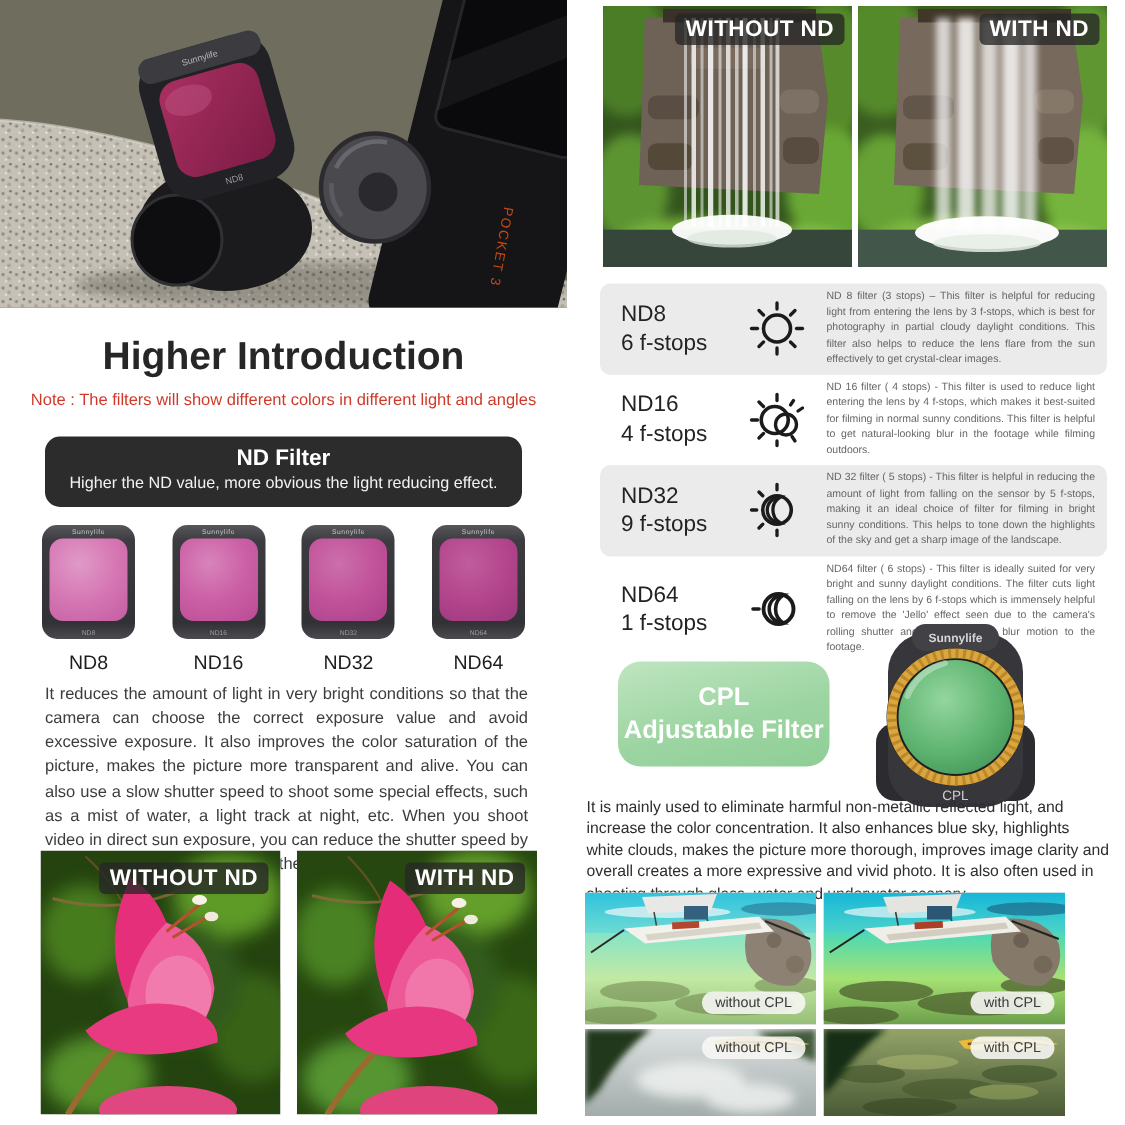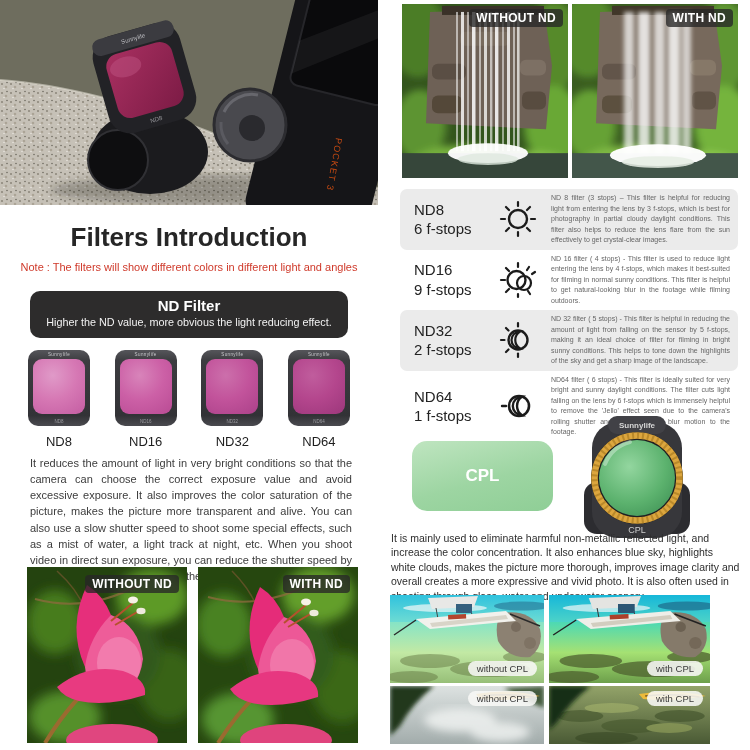--- a/index.html
+++ b/index.html
@@ -1,21 +1,21 @@
 <!DOCTYPE html>
 <html><head>
 <meta charset="utf-8">
 <style>
   html,body{margin:0;padding:0;background:#fff;}
   .page{position:relative;width:750px;height:750px;background:#fff;overflow:hidden;
         font-family:"Liberation Sans",sans-serif;color:#222;}
   .abs{position:absolute;}
   .photo{position:relative;overflow:hidden;background:#ccc;}
   .photo svg{display:block;width:100%;height:100%;}
-  .pill-dark{position:absolute;background:rgba(38,38,38,.78);color:#fff;font-size:12px;
+  .pill-dark{position:absolute;background:rgba(38,38,38,.78);color:#fff;font-size:15px;
              font-weight:bold;padding:2px 7px;border-radius:4px;letter-spacing:.3px;}
   .pill-light{position:absolute;background:rgba(248,248,246,.88);color:#3a3a3a;font-size:9.5px;
              padding:2px 9px;border-radius:9px;}
   
   .page-title{left:0;top:222px;width:378px;text-align:center;font-size:26px;font-weight:800;color:#262626;}
   .note{left:0;top:261px;width:378px;text-align:center;font-size:11px;color:#cf392a;}
   .banner{left:30px;top:291px;width:318px;height:47px;background:#2d2c2c;border-radius:10px;
           color:#fff;text-align:center;}
   .banner-title{font-size:15px;font-weight:bold;margin-top:6px;}
   .banner-sub{font-size:10.8px;margin-top:2px;color:#f2f2f2;}
@@ -144,21 +144,21 @@
         <rect x="100" y="28" width="90" height="100" rx="22" fill="#222226"></rect>
         <rect x="103" y="28" width="84" height="17" rx="8" fill="#3b3b40"></rect>
         <text x="145" y="39" font-size="6" fill="#b9b9bd" text-anchor="middle">Sunnylife</text>
         <rect x="111" y="47" width="68" height="66" rx="13" fill="url(#gpinkhero)"></rect>
         <ellipse cx="130" cy="62" rx="16" ry="10" fill="#c05784" opacity=".45"></ellipse>
         <text x="145" y="123" font-size="6" fill="#98989d" text-anchor="middle">ND8</text>
       </g>
     </svg>
   </div>
 
-  <div class="abs page-title">Filters Introduction</div>
+  <div class="abs page-title">Higher Introduction</div>
   <div class="abs banner">
     <div class="banner-title">ND Filter</div>
     <div class="banner-sub">Higher the ND value, more obvious the light reducing effect.</div>
   </div>
 
   <div class="abs note">Note :  The filters will show different colors in different light and angles</div>
 
   <div class="abs filters-row">
     <div class="filter-cell f0">
       <div class="filter-card">
@@ -337,21 +337,21 @@
             <line x1="32" y1="8" x2="29" y2="11"></line>
               <line x1="11" y1="29" x2="8" y2="32"></line>
           </g>
         </svg>
       </div>
       <div class="nd-row-desc">ND 8 filter (3 stops) – This filter is helpful for reducing light from entering the lens by 3 f-stops, which is best for photography in partial cloudy daylight conditions. This filter also helps to reduce the lens flare from the sun effectively to get crystal-clear images.</div>
     </div>
     <div class="nd-row" style="min-height:54px;">
       <div class="nd-row-label">
         <div>ND16</div>
-        <div>9 f-stops</div>
+        <div>4 f-stops</div>
       </div>
       <div class="nd-row-icon">
         <svg width="40" height="40" viewBox="0 0 40 40">
           <circle cx="18.5" cy="20" r="9" fill="none" stroke="#1b1b1b" stroke-width="2.4"></circle>
           <circle cx="26" cy="23" r="7" fill="none" stroke="#1b1b1b" stroke-width="2.2"></circle>
           <g stroke="#1b1b1b" stroke-width="2.2" stroke-linecap="round">
             <line x1="20" y1="3" x2="20" y2="7"></line>
               <line x1="20" y1="34" x2="20" y2="37"></line>
             <line x1="3" y1="20" x2="7" y2="20"></line>
               <line x1="34" y1="14" x2="37" y2="12"></line>
@@ -360,21 +360,21 @@
             <line x1="31" y1="7" x2="29" y2="10"></line>
               <line x1="11" y1="29" x2="8" y2="32"></line>
           </g>
         </svg>
       </div>
       <div class="nd-row-desc">ND 16 filter ( 4 stops) - This filter is used to reduce light entering the lens by 4 f-stops, which makes it best-suited for filming in normal sunny conditions. This filter is helpful to get natural-looking blur in the footage while filming outdoors.</div>
     </div>
     <div class="nd-row alt" style="min-height:56px;">
       <div class="nd-row-label">
         <div>ND32</div>
-        <div>2 f-stops</div>
+        <div>9 f-stops</div>
       </div>
       <div class="nd-row-icon">
         <svg width="40" height="40" viewBox="0 0 40 40">
           <circle cx="20" cy="20" r="9.5" fill="none" stroke="#1b1b1b" stroke-width="2.4"></circle>
           <path d="M22 11.5 A8 8 0 0 0 22 28.5 A10 10 0 0 1 22 11.5 Z" fill="none" stroke="#1b1b1b" stroke-width="2.2"></path>
           <g stroke="#1b1b1b" stroke-width="2.2" stroke-linecap="round">
             <line x1="20" y1="3" x2="20" y2="6.5"></line>
               <line x1="20" y1="33.5" x2="20" y2="37"></line>
             <line x1="3" y1="20" x2="6.5" y2="20"></line>
             <line x1="8" y1="8" x2="10.5" y2="10.5"></line>
@@ -395,20 +395,21 @@
           <path d="M24 10.8 A9 9 0 0 0 24 29.2 A11 11 0 0 1 24 10.8 Z" fill="none" stroke="#1b1b1b" stroke-width="2.4"></path>
           <line x1="4" y1="20" x2="8" y2="20" stroke="#1b1b1b" stroke-width="2.4" stroke-linecap="round"></line>
         </svg>
       </div>
       <div class="nd-row-desc">ND64 filter ( 6 stops) - This filter is ideally suited for very bright and sunny daylight conditions. The filter cuts light falling on the lens by 6 f-stops which is immensely helpful to remove the 'Jello' effect seen due to the camera's rolling shutter and give a natural blur motion to the footage.</div>
     </div>
   </div>
 
   <div class="abs cpl-badge">
     <div>CPL</div>
+    <div>Adjustable Filter</div>
   </div>
 
   <div class="abs cpl-product">
     <svg viewBox="0 0 130 130">
       <rect x="12" y="68" width="34" height="52" rx="13" fill="#2c2c30"></rect>
       <rect x="84" y="68" width="34" height="52" rx="13" fill="#2c2c30"></rect>
       <rect x="20" y="8" width="90" height="116" rx="26" fill="#37373b"></rect>
       <rect x="36" y="2" width="58" height="18" rx="9" fill="#414146"></rect>
       <text x="65" y="14" font-size="8" font-weight="bold" fill="#d6d6d6" text-anchor="middle">Sunnylife</text>
       <circle cx="65" cy="64" r="46" fill="#1f1f22"></circle>

